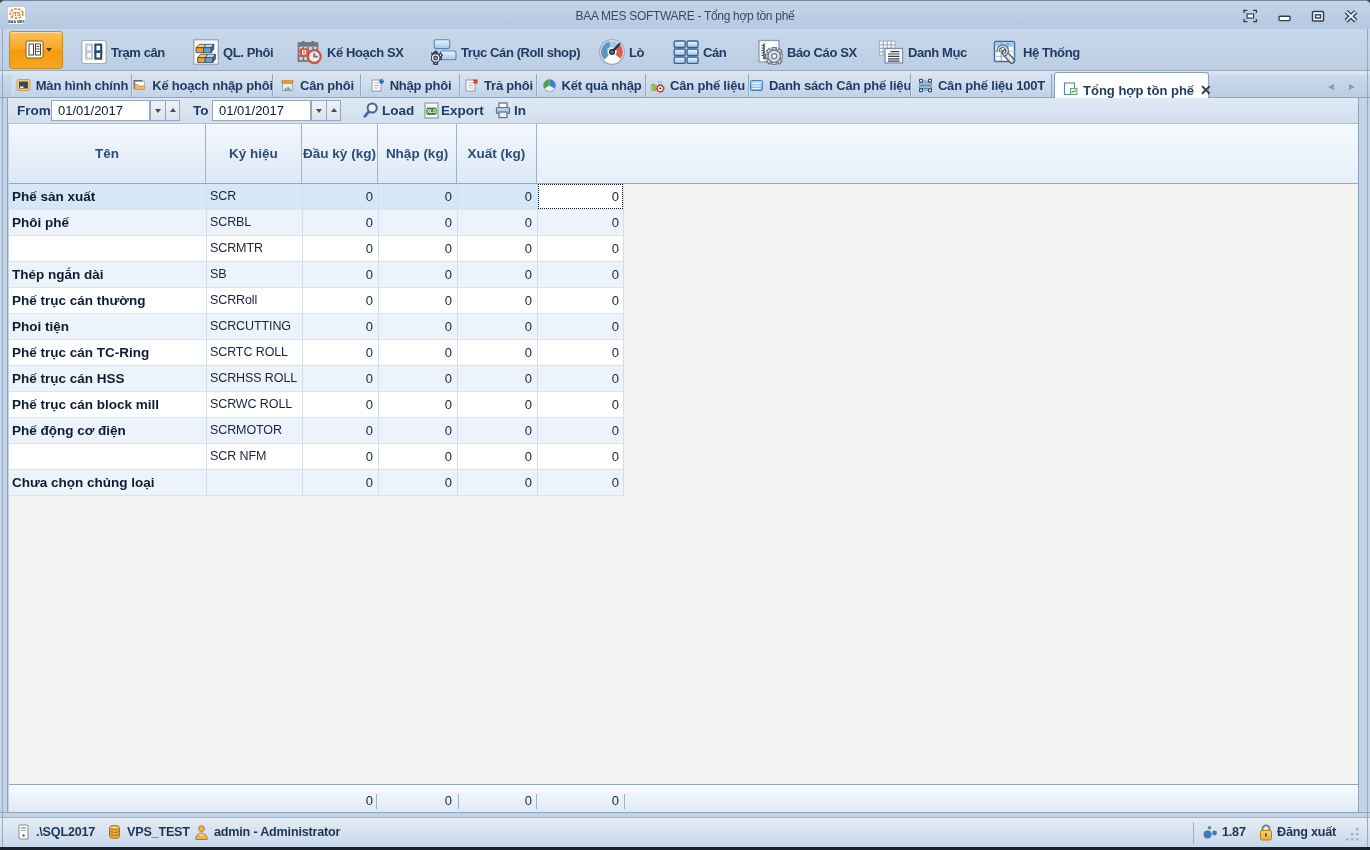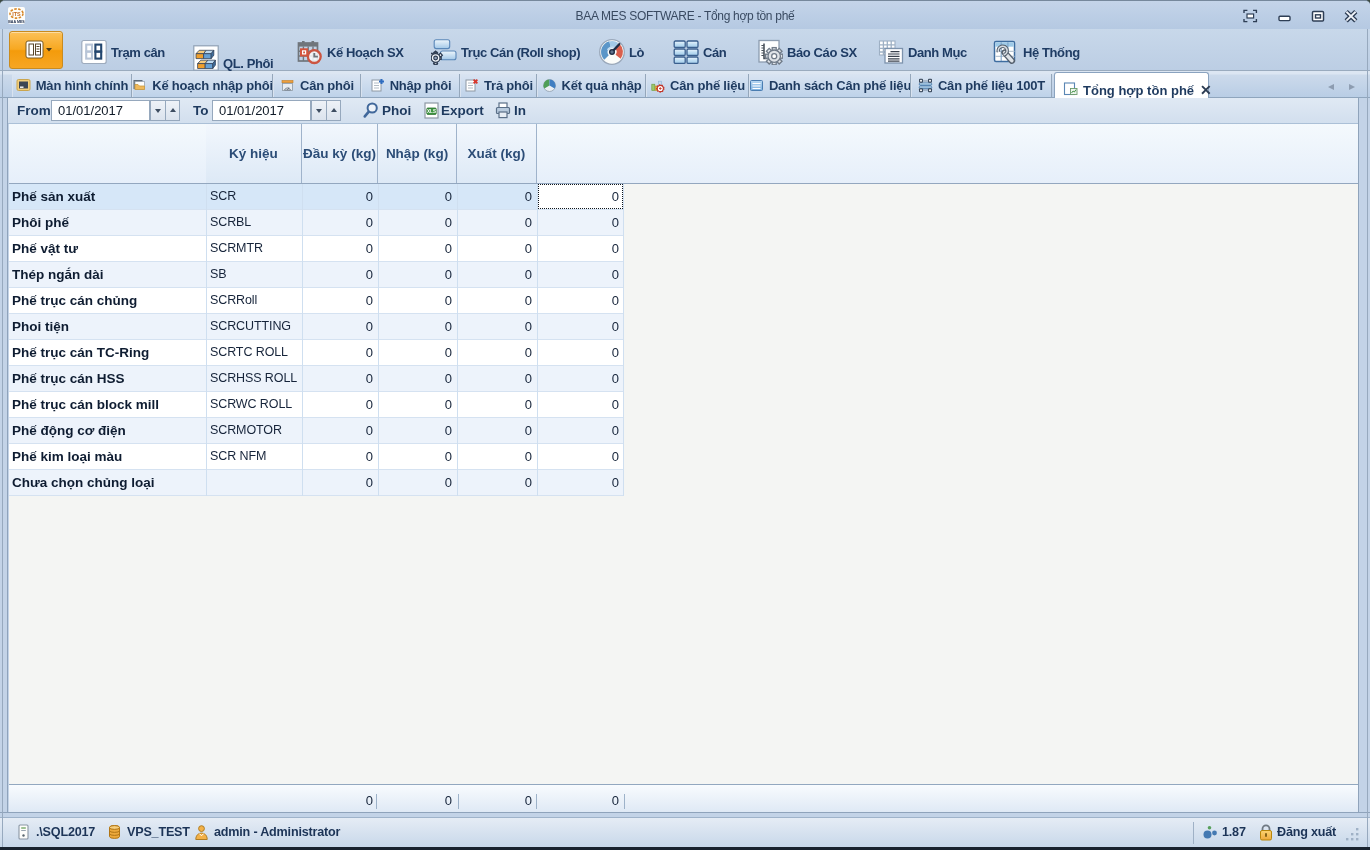--- a/index.html
+++ b/index.html
@@ -139,21 +139,21 @@
   <rect x="5.2" y="5.6" width="5.8" height="7"></rect>
   <rect x="5.2" y="12.6" width="5.8" height="7"></rect>
  </g>
  <g fill="none" stroke="#24476f" stroke-width="2.1">
   <rect x="14.4" y="5.6" width="5.8" height="7"></rect>
   <rect x="14.4" y="12.6" width="5.8" height="7"></rect>
  </g>
 </svg></div>
         <div class="lb">Trạm cân</div>
       </div>
-    <div class="rbtn" style="left:193px;align-items:flex-end;">
+    <div class="rbtn" style="left:193px;">
         <div class="ic" id="ic-qlphoi"><svg width="26" height="26" viewBox="0 0 26 26">
  <rect x="0.8" y="0.8" width="24.4" height="24.4" fill="#fff" stroke="#8fa1b5" stroke-width="1.2"></rect>
  <g stroke="#33445c" stroke-width=".8" stroke-linejoin="round">
   <polygon points="3,8.7 6.2,5.3 13.2,5.3 10.6,8.7" fill="#f7cb7c"></polygon>
   <polygon points="10.6,8.7 13.2,5.3 20.8,5.3 18.2,8.7" fill="#bdd9ef"></polygon>
   <rect x="3" y="8.7" width="7.6" height="4.9" fill="#ef9f2d"></rect>
   <rect x="10.6" y="8.7" width="7.6" height="4.9" fill="#66a0d4"></rect>
   <polygon points="18.2,13.6 18.2,8.7 20.8,5.3 20.8,10.2" fill="#3f6e9e"></polygon>
  </g>
  <g stroke="#33445c" stroke-width=".8" stroke-linejoin="round">
@@ -481,39 +481,40 @@
     <div class="flabel" style="left:193px;">To</div>
     <div class="datebox" style="left:212px; width:99px;">01/01/2017</div>
     <div class="debtns" style="left:311px;">
         <div class="tri-d"></div>
         <div class="tri-u"></div>
       </div>
     <svg class="abs" style="left:363px;top:4px;" width="16" height="17" viewBox="0 0 16 17">
       <circle cx="9.2" cy="6" r="4.6" fill="#eef3f9" stroke="#41689b" stroke-width="2"></circle>
       <line x1="5.6" y1="9.8" x2="1.8" y2="14.4" stroke="#41689b" stroke-width="2.6" stroke-linecap="round"></line>
     </svg>
-    <div class="tbtn-lb" style="left:382px;">Phoi</div>
+    <div class="tbtn-lb" style="left:382px;">Load</div>
     <svg class="abs" style="left:424px;top:4px;" width="15" height="17" viewBox="0 0 15 17">
       <rect x="1" y="1" width="13" height="15" fill="#fff" stroke="#8d98a4" stroke-width="1.2"></rect>
       <rect x="2.8" y="6" width="9.4" height="6.4" rx="1" fill="#3f9640" stroke="#2c7030" stroke-width=".8"></rect>
       <text x="7.5" y="11" font-family="Liberation Sans, sans-serif" font-size="4.6" font-weight="bold" fill="#fff" text-anchor="middle">XLS</text>
     </svg>
     <div class="tbtn-lb" style="left:441px;">Export</div>
     <svg class="abs" style="left:495px;top:4px;" width="16" height="17" viewBox="0 0 16 17">
       <rect x="4" y="1" width="8" height="5" fill="#fff" stroke="#5a6f88" stroke-width="1.2"></rect>
       <rect x="1.5" y="5.5" width="13" height="6" rx="1" fill="#b9cbde" stroke="#5a6f88" stroke-width="1.2"></rect>
       <rect x="4" y="10" width="8" height="5.6" fill="#e8eef5" stroke="#5a6f88" stroke-width="1.2"></rect>
     </svg>
     <div class="tbtn-lb" style="left:514px;">In</div>
   </div>
 
   <div class="abs" id="panelL"></div>
   <div class="abs" id="panelR"></div>
   <div class="abs" id="gridarea">
     <div class="abs" id="ghead">
+      <div class="hcell" style="left:0;width:197px;">Tên</div>
       <div class="hcell" style="left:197px;width:96px;">Ký hiệu</div>
       <div class="hcell" style="left:293px;width:76px;">Đầu kỳ (kg)</div>
       <div class="hcell" style="left:369px;width:79px;">Nhập (kg)</div>
       <div class="hcell" style="left:448px;width:80px;">Xuất (kg)</div>
     </div>
     <div id="rows" class="abs" style="left:0;top:60px;">
         <div class="grow sel" style="top:0px;">
     <div class="gcell gname" style="left:3px;width:190px;">Phế sản xuất</div>
     <div class="gcell" style="left:201px;width:96px;font-size:12.5px;letter-spacing:-0.1px;">SCR</div>
     <div class="gcell gnum" style="left:293px;width:71px;">0</div>
@@ -523,37 +524,36 @@
   </div>
         <div class="grow alt" style="top:26px;">
     <div class="gcell gname" style="left:3px;width:190px;">Phôi phế</div>
     <div class="gcell" style="left:201px;width:96px;font-size:12.5px;letter-spacing:-0.1px;">SCRBL</div>
     <div class="gcell gnum" style="left:293px;width:71px;">0</div>
     <div class="gcell gnum" style="left:369px;width:74px;">0</div>
     <div class="gcell gnum" style="left:448px;width:75px;">0</div>
     <div class="gcell gnum" style="left:528px;width:82px;">0</div>
   </div>
         <div class="grow" style="top:52px;">
-    <div class="gcell gname" style="left:3px;width:190px;">Phế vật tư</div>
     <div class="gcell" style="left:201px;width:96px;font-size:12.5px;letter-spacing:-0.1px;">SCRMTR</div>
     <div class="gcell gnum" style="left:293px;width:71px;">0</div>
     <div class="gcell gnum" style="left:369px;width:74px;">0</div>
     <div class="gcell gnum" style="left:448px;width:75px;">0</div>
     <div class="gcell gnum" style="left:528px;width:82px;">0</div>
   </div>
         <div class="grow alt" style="top:78px;">
     <div class="gcell gname" style="left:3px;width:190px;">Thép ngắn dài</div>
     <div class="gcell" style="left:201px;width:96px;font-size:12.5px;letter-spacing:-0.1px;">SB</div>
     <div class="gcell gnum" style="left:293px;width:71px;">0</div>
     <div class="gcell gnum" style="left:369px;width:74px;">0</div>
     <div class="gcell gnum" style="left:448px;width:75px;">0</div>
     <div class="gcell gnum" style="left:528px;width:82px;">0</div>
   </div>
         <div class="grow" style="top:104px;">
-    <div class="gcell gname" style="left:3px;width:190px;">Phế trục cán chủng</div>
+    <div class="gcell gname" style="left:3px;width:190px;">Phế trục cán thường</div>
     <div class="gcell" style="left:201px;width:96px;font-size:12.5px;letter-spacing:-0.1px;">SCRRoll</div>
     <div class="gcell gnum" style="left:293px;width:71px;">0</div>
     <div class="gcell gnum" style="left:369px;width:74px;">0</div>
     <div class="gcell gnum" style="left:448px;width:75px;">0</div>
     <div class="gcell gnum" style="left:528px;width:82px;">0</div>
   </div>
         <div class="grow alt" style="top:130px;">
     <div class="gcell gname" style="left:3px;width:190px;">Phoi tiện</div>
     <div class="gcell" style="left:201px;width:96px;font-size:12.5px;letter-spacing:-0.1px;">SCRCUTTING</div>
     <div class="gcell gnum" style="left:293px;width:71px;">0</div>
@@ -587,21 +587,20 @@
   </div>
         <div class="grow alt" style="top:234px;">
     <div class="gcell gname" style="left:3px;width:190px;">Phế động cơ điện</div>
     <div class="gcell" style="left:201px;width:96px;font-size:12.5px;letter-spacing:-0.1px;">SCRMOTOR</div>
     <div class="gcell gnum" style="left:293px;width:71px;">0</div>
     <div class="gcell gnum" style="left:369px;width:74px;">0</div>
     <div class="gcell gnum" style="left:448px;width:75px;">0</div>
     <div class="gcell gnum" style="left:528px;width:82px;">0</div>
   </div>
         <div class="grow" style="top:260px;">
-    <div class="gcell gname" style="left:3px;width:190px;">Phế kim loại màu</div>
     <div class="gcell" style="left:201px;width:96px;font-size:12.5px;letter-spacing:-0.1px;">SCR NFM</div>
     <div class="gcell gnum" style="left:293px;width:71px;">0</div>
     <div class="gcell gnum" style="left:369px;width:74px;">0</div>
     <div class="gcell gnum" style="left:448px;width:75px;">0</div>
     <div class="gcell gnum" style="left:528px;width:82px;">0</div>
   </div>
         <div class="grow alt" style="top:286px;">
     <div class="gcell gname" style="left:3px;width:190px;">Chưa chọn chủng loại</div>
     <div class="gcell" style="left:201px;width:96px;font-size:12.5px;letter-spacing:-0.1px;"></div>
     <div class="gcell gnum" style="left:293px;width:71px;">0</div>

